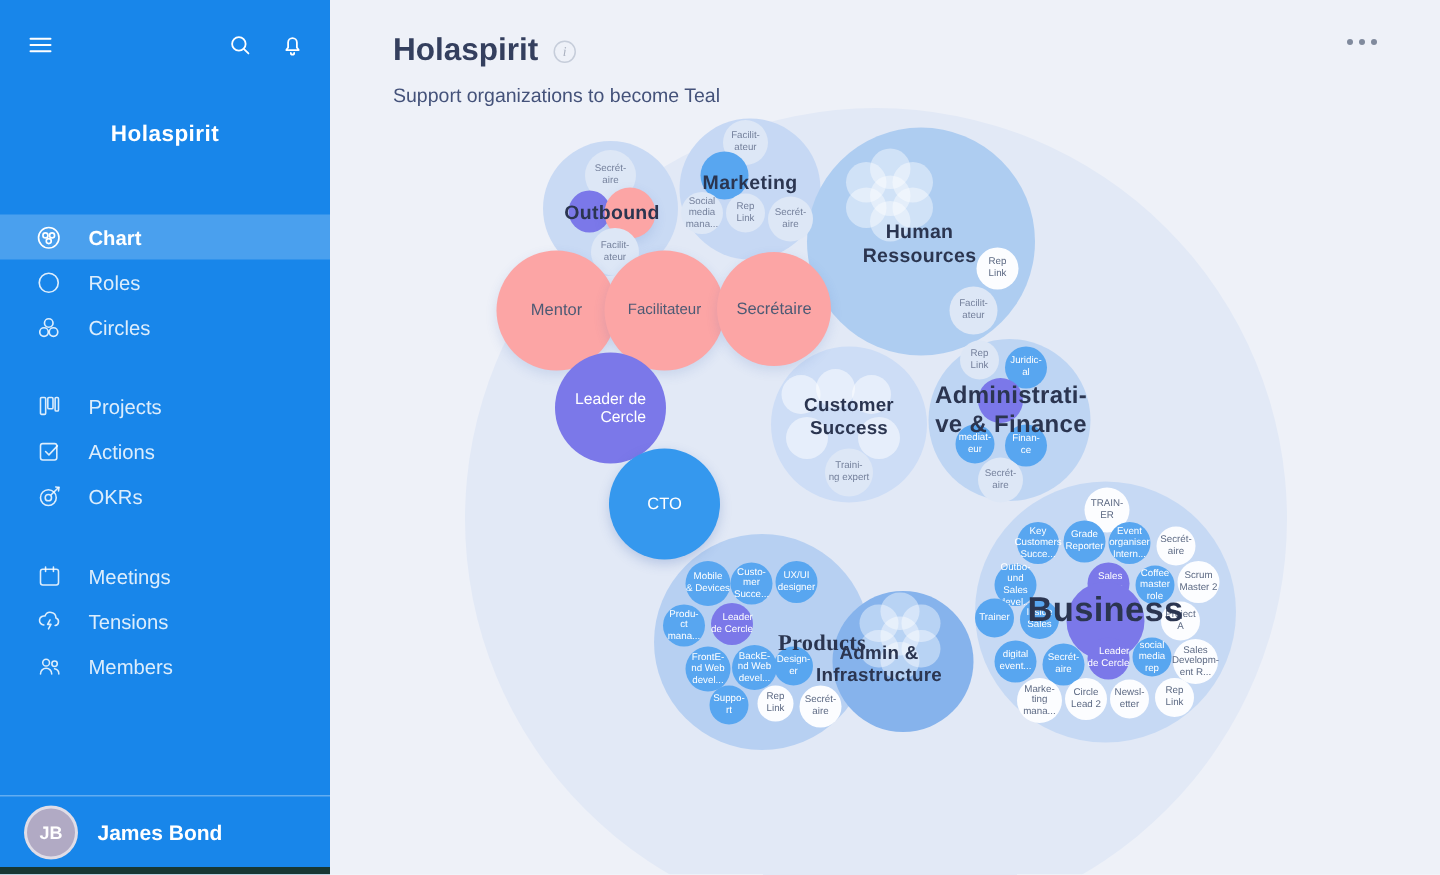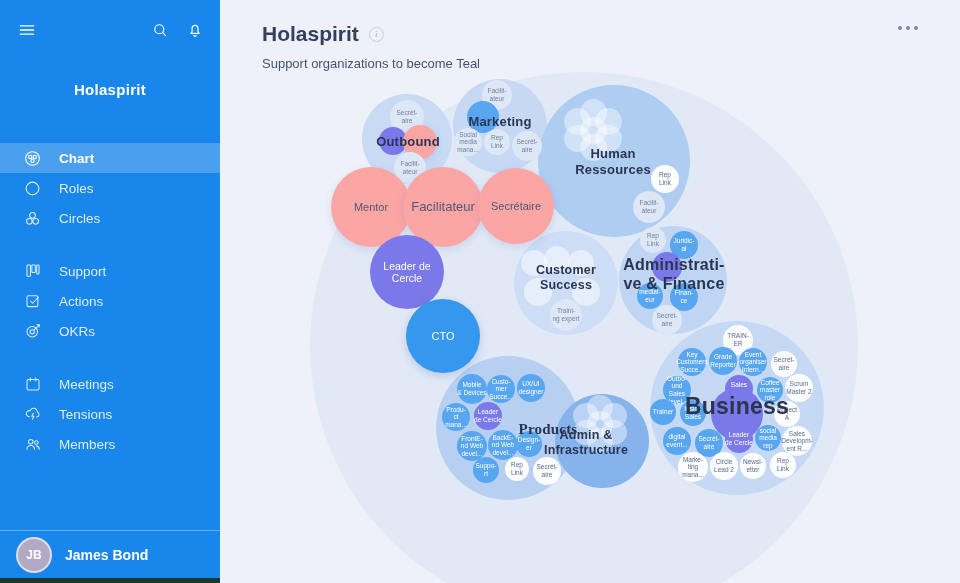--- a/index.html
+++ b/index.html
@@ -37,21 +37,21 @@
 
   
   .cc { position:absolute; border-radius:50%; display:flex; align-items:center; justify-content:center; text-align:center; }
   .cc span { white-space:pre-line; display:block; line-height:1.18; }
   .cc-outer   { background:#e2e9f6; }
   .cc-petal   { background:rgba(255,255,255,.5); }
   .cc-cluster { background:transparent; }
   .petal-sub  { position:absolute; border-radius:50%; background:rgba(255,255,255,.42); }
   .cc-blue    { background:#58a6f0; color:#fff; font-size:6.5px; }
   .cc-exec    { background:#3598ee; color:#fff; font-size:11px; box-shadow:0 3px 8px rgba(60,100,180,.25); }
-  .cc-purple  { background:#7b78e9; color:#fff; font-size:6.5px; }
+  .cc-purple  { background:#7b78e9; color:#fff; font-size:6.5px;text-align:right; }
   .cc-white   { background:#fca5a5; color:#4d5a74; font-size:11px; box-shadow:0 3px 8px rgba(60,100,180,.15); }
   .cc-white-sm{ background:#fcfdff; color:#5d6a84; font-size:6.5px; }
   .cc-light   { background:#dde7f6; color:#75819c; font-size:6.5px; }
   .cc-label   { background:transparent; transform:translate(-50%,-50%); width:max-content; white-space:pre-line; color:#2b3550; font-weight:600; line-height:1.2; z-index:3; letter-spacing:.2px; }
   svg { display:block; }
 </style>
 </head>
 <body>
 
 <div class="app">
@@ -115,21 +115,21 @@
 
       <div class="nav-group">
         <div class="nav-item">
           <span class="nav-icon">
             <svg width="18" height="18" viewBox="0 0 24 24" fill="none" stroke="rgba(255,255,255,.85)" stroke-width="1.4">
                 <rect x="4" y="4" width="4.6" height="15" rx="1"></rect>
                 <rect x="10.5" y="4" width="4.6" height="10" rx="1"></rect>
                 <rect x="17" y="4" width="3" height="12" rx="1"></rect>
               </svg>
           </span>
-          <span class="nav-label">Support</span>
+          <span class="nav-label">Projects</span>
         </div>
         <div class="nav-item">
           <span class="nav-icon">
             <svg width="18" height="18" viewBox="0 0 24 24" fill="none" stroke="rgba(255,255,255,.85)" stroke-width="1.4" stroke-linecap="round" stroke-linejoin="round">
                 <rect x="4" y="5" width="14.5" height="14.5" rx="2"></rect>
                 <path d="M8.5 12l3 3 7.5-8"></path>
               </svg>
           </span>
           <span class="nav-label">Actions</span>
         </div>
@@ -256,21 +256,21 @@
           <span>Rep
 Link</span>
         </div>
         <div class="cc cc-light" style="left: 413px; top: 191px; height: 32px; width: 32px;">
           <span>Facilit-
 ateur</span>
         </div>
         <div class="cc cc-white" style="left: 111px; top: 167px; height: 80px; width: 80px; font-size: 11px;">
           <span>Mentor</span>
         </div>
-        <div class="cc cc-white" style="left: 183px; top: 167px; height: 80px; width: 80px; font-size: 13px;">
+        <div class="cc cc-white" style="left: 183px; top: 167px; height: 80px; width: 80px; font-size: 10px;">
           <span>Facilitateur</span>
         </div>
         <div class="cc cc-white" style="left: 258px; top: 168px; height: 76px; width: 76px; font-size: 11px;">
           <span>Secrétaire</span>
         </div>
         <div class="cc cc-purple" style="left: 150px; top: 235px; height: 74px; width: 74px; font-size: 10.5px;">
           <span>Leader de
 Cercle</span>
         </div>
         <div class="cc cc-exec" style="left: 186px; top: 299px; height: 74px; width: 74px; font-size: 11px;">

